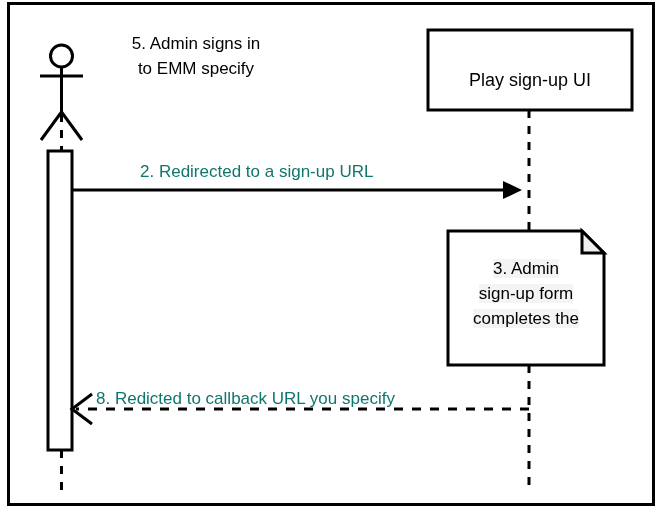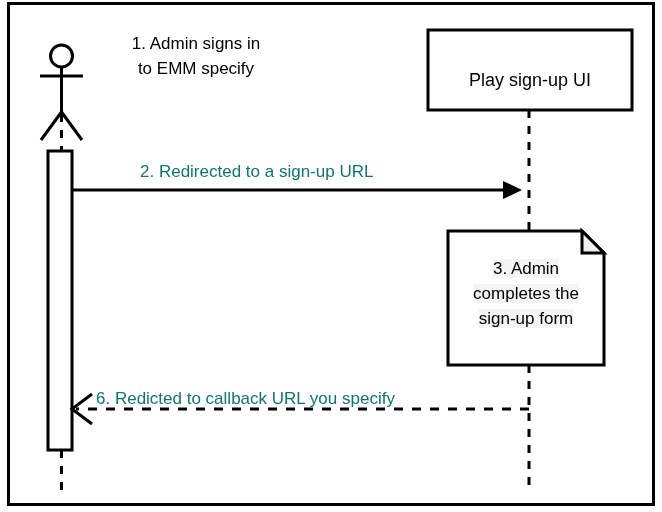--- a/index.html
+++ b/index.html
@@ -127,29 +127,29 @@
     </g>
 
     <g>
       <line x1="529" y1="409" x2="76" y2="409" stroke="#000" stroke-width="3" stroke-dasharray="9,9"></line>
       <polyline points="92,394 72,409 92,424" fill="none" stroke="#000" stroke-width="3" stroke-linecap="butt" stroke-linejoin="miter"></polyline>
     </g>
 
   </svg>
 
   <div id="actor-label">
-    <div>1. Admin signs in</div>
+    <div>5. Admin signs in</div>
     <div>to EMM specify</div>
   </div>
 
   <div id="participant-box-label">Play sign-up UI</div>
 
   <div class="msg-label" id="label-msg2">2. Redirected to a sign-up URL</div>
 
-  <div class="msg-label" id="label-msg4">6. Redicted to callback URL you specify</div>
+  <div class="msg-label" id="label-msg4">8. Redicted to callback URL you specify</div>
 
   <div id="note-text">
     <div><span>3. Admin</span></div>
+    <div><span>sign-up form</span></div>
     <div><span>completes the</span></div>
-    <div><span>sign-up form</span></div>
   </div>
 
 </div>
 
 </body></html>

